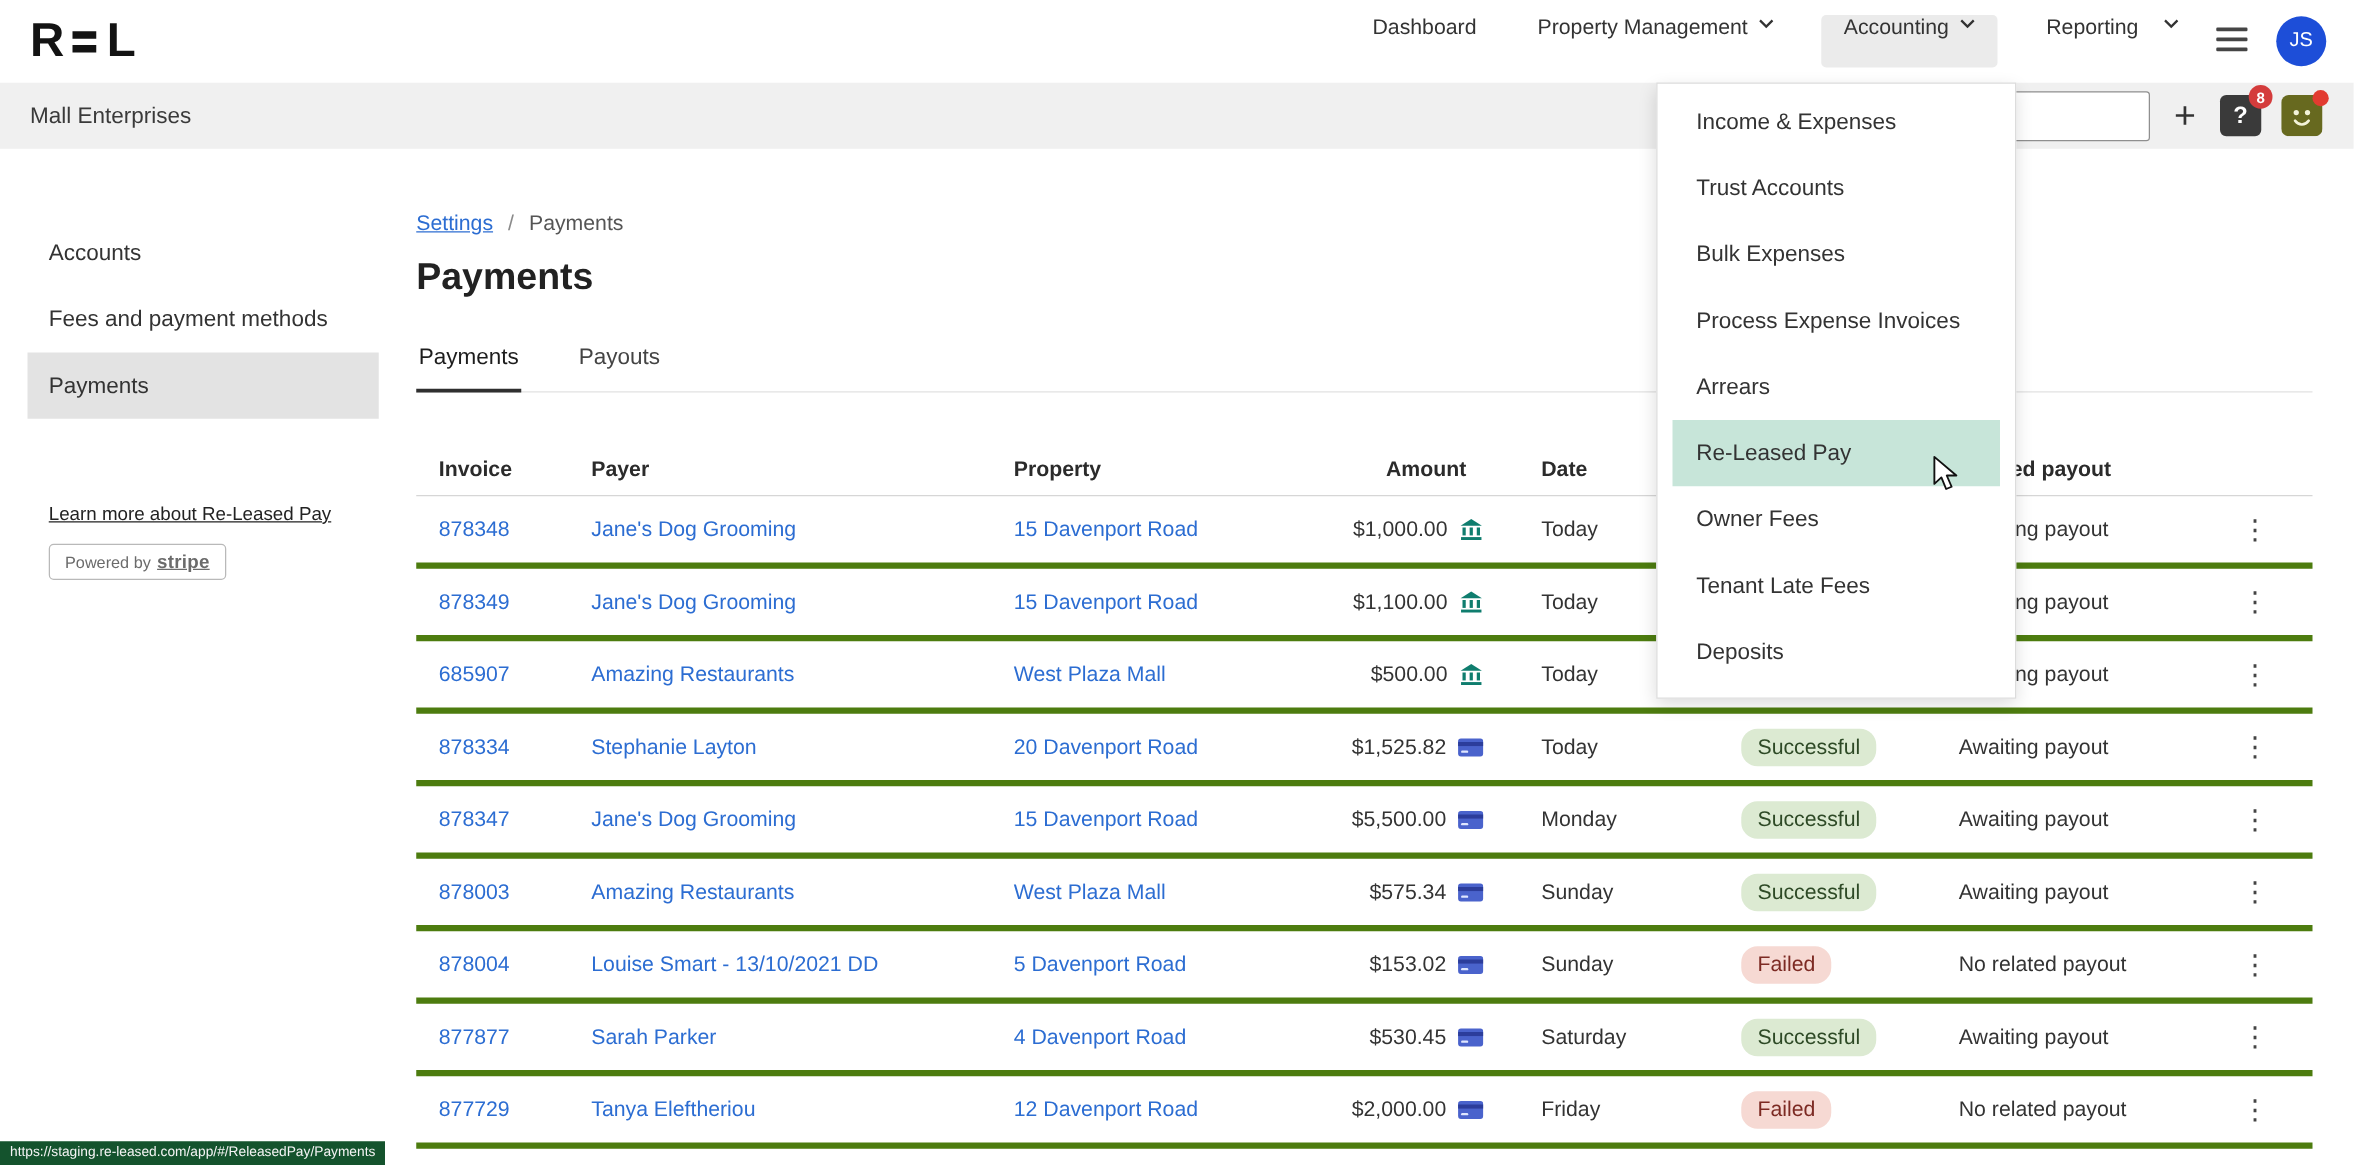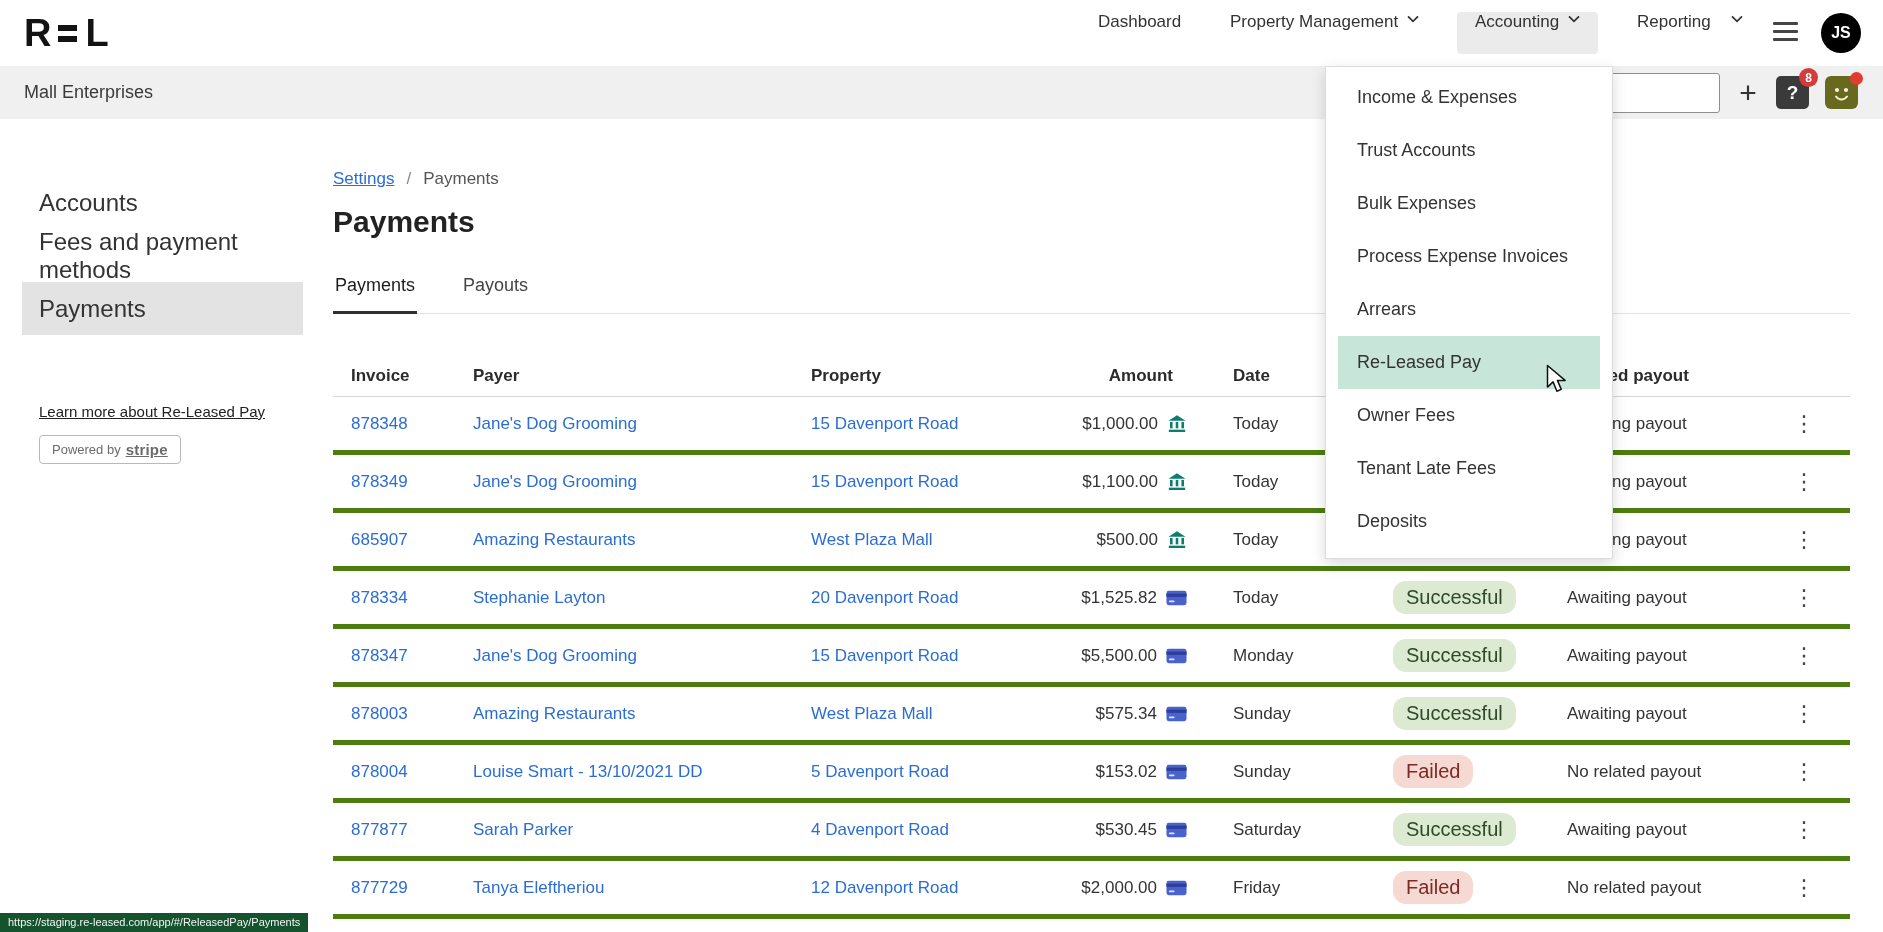--- a/index.html
+++ b/index.html
@@ -14,37 +14,37 @@
   .logo-bars { display:flex; flex-direction:column; gap:5px; margin:0 2px; }
   .logo-bars i { display:block; width:19px; height:6px; background:#131313; }
   .nav-item { position:absolute; top:12px; height:42px; display:flex; align-items:flex-start; gap:9px; font-size:17px; color:#333; padding:0 12px; border-radius:4px; cursor:pointer; white-space:nowrap; }
   #nav-dashboard { left:1086px; }
   #nav-property { left:1218px; }
   #nav-accounting { left:1457px; background:#ebebeb; padding:0 18px; }
   #nav-reporting { left:1625px;gap:20px; }
   .chev { flex:0 0 auto; margin-top:3px; }
   .hamburger { position:absolute; left:1773px; top:22px; background:none; border:none; display:flex; flex-direction:column; gap:5px; cursor:pointer; }
   .hamburger i { width:25px; height:3px; background:#454545; border-radius:1px; }
-  .avatar { position:absolute; left:1821px; top:13px; width:40px; height:40px; border-radius:50%; background:#000000; color:#fff; font-size:16px; font-weight:bold; display:flex; align-items:center; justify-content:center; cursor:pointer; }
+  .avatar { position:absolute; left:1821px; top:13px; width:40px; height:40px; border-radius:50%; background:#1d4ed8; color:#fff; font-size:16px; font-weight:normal; display:flex; align-items:center; justify-content:center; cursor:pointer; }
 
   
   .subbar { height:53px; background:#f0f0f0; display:flex; align-items:center; padding:0 25px 0 24px;gap:24px; }
   .entity { font-size:18px; color:#3a3a3a; }
   .subbar-right { margin-left:auto; display:flex; align-items:center; gap:16px; }
   .search { width:240px; height:40px; border:1px solid #8f8f8f; border-radius:3px; background:#fff; font-size:16px; padding:0 10px; }
   .plusbtn { font-size:30px; font-weight:300; color:#333; background:none; border:none; cursor:pointer; line-height:1; width:24px; }
   .helpbtn { position:relative; width:33px; height:33px; background:#3a3a3a; color:#fff; border:none; border-radius:5px; font-size:19px; font-weight:bold; cursor:pointer; }
   .count-badge { position:absolute; top:-8px; right:-9px; min-width:19px; height:19px; background:#d43c3c; color:#fff; font-size:12px; font-weight:bold; border-radius:10px; display:flex; align-items:center; justify-content:center; padding:0 3px; }
   .chatbtn { position:relative; width:33px; height:33px; border:none; border-radius:6px; background:none; padding:0; cursor:pointer; }
   .chat-dot { position:absolute; top:-4px; right:-5px; width:13px; height:13px; background:#e23b30; border-radius:50%; }
 
   
   .content { display:flex; height:813px; }
   .sidebar { width:281px; margin-left:22px; padding-top:57px; flex-shrink:0; }
-  .side-item { height:53px; display:flex; align-items:center; padding-left:17px; font-size:24px; color:#333; cursor:pointer; }
+  .side-item { height:53px; display:flex; align-items:center; padding-left:17px; font-size:18px; color:#333; cursor:pointer; }
   .side-item.selected { background:#e3e3e3; }
   .learn-more { display:inline-block; margin:68px 0 0 17px; font-size:15px; color:#222; text-decoration:underline; cursor:pointer; }
   .stripe-badge { display:inline-flex; align-items:center; gap:5px; margin:14px 0 0 17px; border:1px solid #b9b9b9; border-radius:4px; padding:5px 12px; font-size:13px; color:#6b6b6b; cursor:pointer; background:#fff; }
   .stripe-badge b { font-size:15px; font-weight:800; letter-spacing:.2px; color:#6b6b6b;text-decoration:underline; }
 
   .main { flex:1; min-width:0; padding:50px 33px 0 30px; }
   .breadcrumb { display:flex; align-items:center; gap:12px; font-size:17px; }
   .breadcrumb a { color:#2c6dd2; text-decoration:underline; cursor:pointer; }
   .breadcrumb .sep { color:#8a8a8a; }
   .breadcrumb .cur { color:#555; }
@@ -58,21 +58,21 @@
   .row { display:grid; grid-template-columns:122px 338px 272px 150px 140px 170px 215px 1fr; align-items:center; padding-left:18px; height:58px; border-bottom:5px solid #4d7c0f; font-size:17px; }
   .thead { height:42px; font-weight:bold; color:#2b2b2b; border-bottom:1px solid #d6d6d6; }
   .th.amount-h { text-align:right; padding-right:60px; }
   .th.status-h { padding-left:20px; }
   .th.related-h { padding-left:24px; }
   .link { color:#2c6dd2; cursor:pointer; }
   .td.amount { display:flex; align-items:center; justify-content:flex-end; gap:9px; padding-right:46px; color:#333; }
   .payicon { display:flex; align-items:center; cursor:pointer; }
   .td.status { padding-left:20px; }
   .td.related { padding-left:24px; color:#333; }
-  .pill { display:inline-block; padding:5px 13px; border-radius:13px; font-size:20px; }
+  .pill { display:inline-block; padding:5px 13px; border-radius:13px; font-size:17px; }
   .pill.success { background:#dcead2; color:#2e4a26; }
   .pill.failed { background:#f6d9d3; color:#7c2a23; }
   .td.actions { display:flex; justify-content:center; }
   .kebab { background:none; border:none; font-size:22px; color:#444; cursor:pointer; line-height:1; }
 
   
   .dropdown { position:absolute; left:1325px; top:66px; width:288px; background:#fff; border:1px solid #dcdcdc; box-shadow:0 5px 14px rgba(0,0,0,.15); z-index:50; padding:4px 12px 10px; }
   .menu-item { height:53px; display:flex; align-items:center; padding-left:19px; font-size:18px; color:#333; cursor:pointer; }
   .menu-item.highlighted { background:#c7e5d9; }
 

